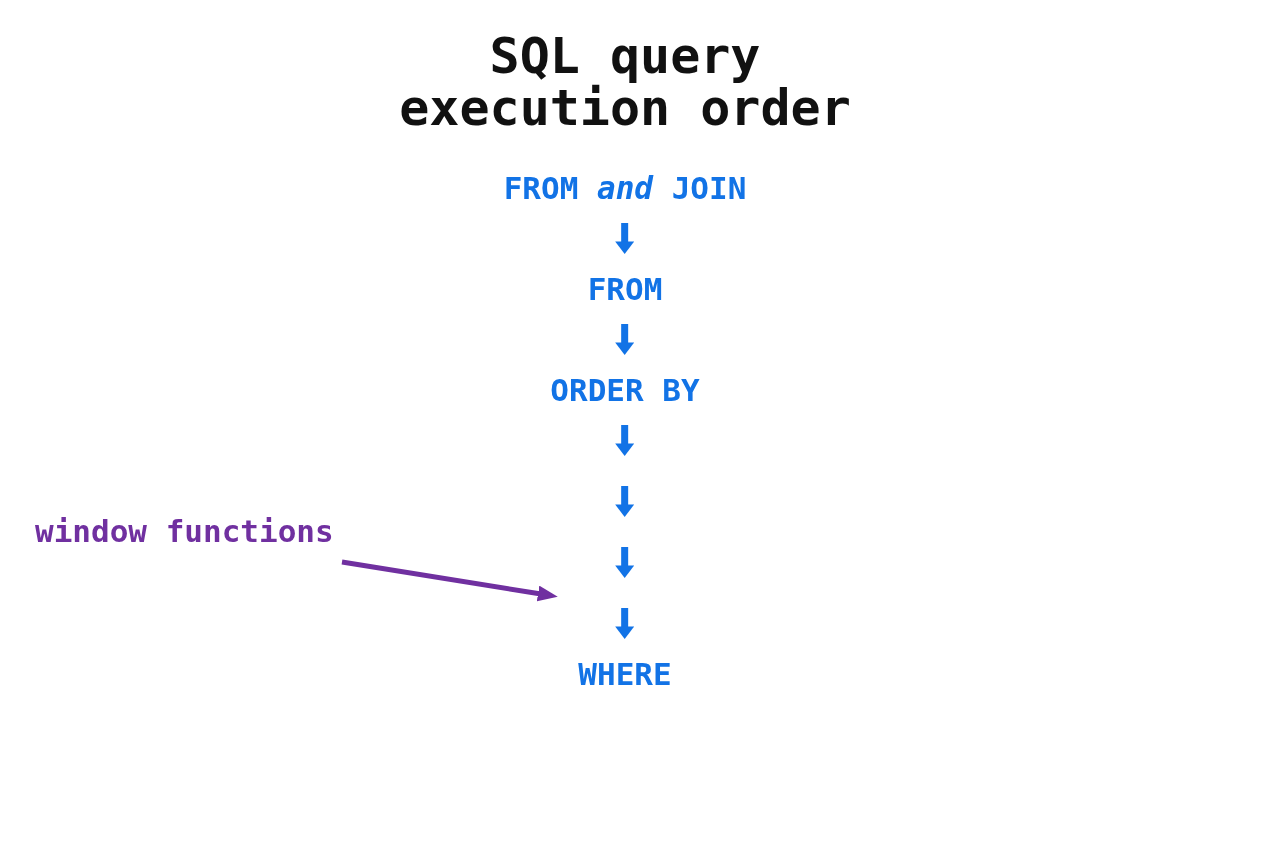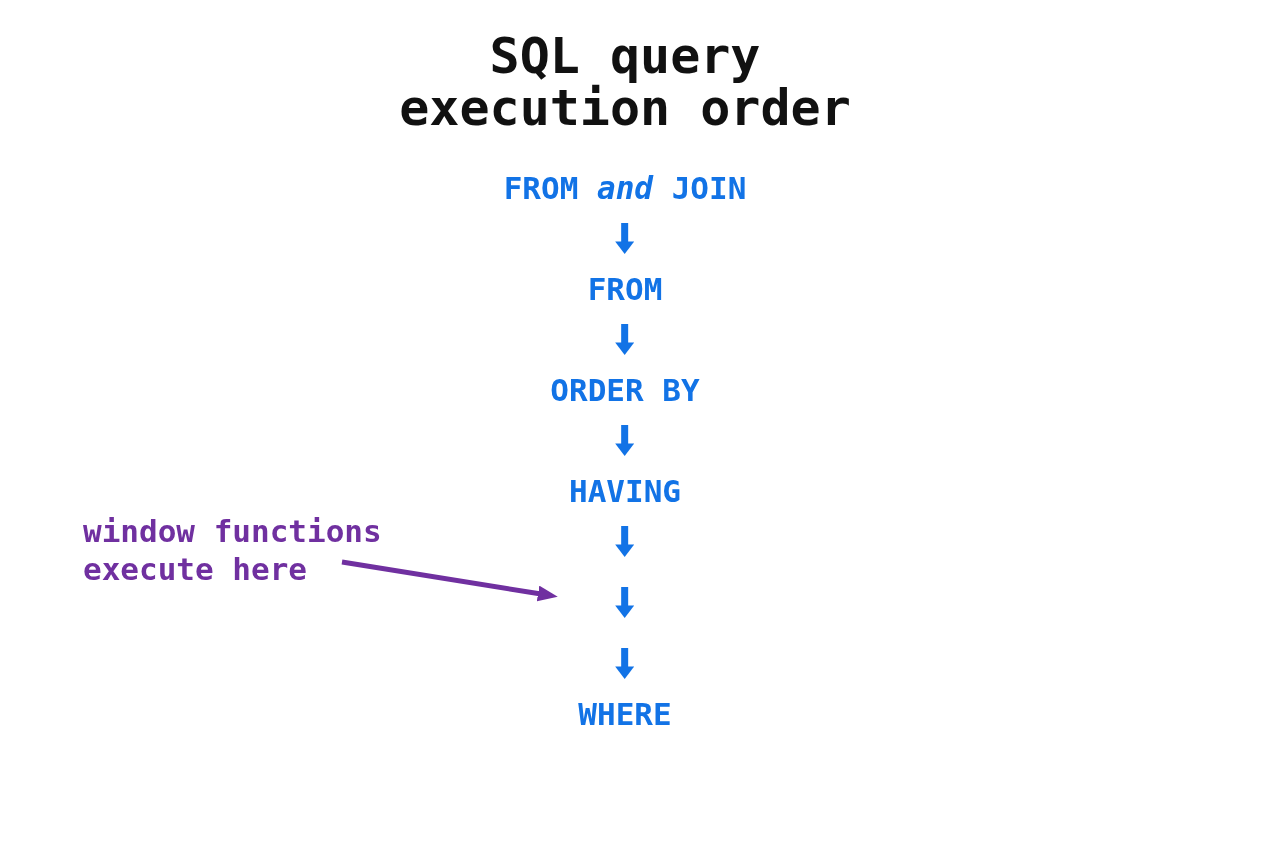--- a/index.html
+++ b/index.html
@@ -58,21 +58,20 @@
   
   .annotation {
     position: absolute;
     left: 35px;
     top: 512px;
     font-size: 31px;
     font-weight: bold;
     line-height: 38px;
     color: var(--c-annotation_text, #7030a0);
     white-space: nowrap;
-    margin-left: 48px;
   }
   .annotation-arrow {
     position: absolute;
     left: 336px;
     top: 552px;
   }
   .annotation-arrow line { stroke: var(--c-annotation_text, #7030a0); }
   .annotation-arrow .ah { fill: var(--c-annotation_text, #7030a0); }
 </style>
 </head>
@@ -100,21 +99,20 @@
         <polygon points="1.5,18.5 20.5,18.5 11,31"></polygon>
       </svg>
     </div>
   <div class="flow-node"><span>ORDER BY</span></div>
     <div class="flow-arrow-box">
       <svg class="flow-arrow" width="22" height="32" viewBox="0 0 22 32" aria-hidden="true">
         <rect x="7.5" y="0" width="7" height="19.5"></rect>
         <polygon points="1.5,18.5 20.5,18.5 11,31"></polygon>
       </svg>
     </div>
-  <div class="flow-node"><span>HAVING</span></div>
     <div class="flow-arrow-box">
       <svg class="flow-arrow" width="22" height="32" viewBox="0 0 22 32" aria-hidden="true">
         <rect x="7.5" y="0" width="7" height="19.5"></rect>
         <polygon points="1.5,18.5 20.5,18.5 11,31"></polygon>
       </svg>
     </div>
     <div class="flow-arrow-box">
       <svg class="flow-arrow" width="22" height="32" viewBox="0 0 22 32" aria-hidden="true">
         <rect x="7.5" y="0" width="7" height="19.5"></rect>
         <polygon points="1.5,18.5 20.5,18.5 11,31"></polygon>
@@ -124,21 +122,20 @@
       <svg class="flow-arrow" width="22" height="32" viewBox="0 0 22 32" aria-hidden="true">
         <rect x="7.5" y="0" width="7" height="19.5"></rect>
         <polygon points="1.5,18.5 20.5,18.5 11,31"></polygon>
       </svg>
     </div>
   <div class="flow-node"><span>WHERE</span></div>
     </div>
 
   <div class="annotation">
     <div>window functions</div>
-    <div>execute here</div>
   </div>
 
   <svg class="annotation-arrow" width="230" height="56" viewBox="0 0 230 56" aria-hidden="true">
     <defs>
       <marker id="ah-marker" markerUnits="userSpaceOnUse" markerWidth="20" markerHeight="16" refX="3" refY="8" orient="auto">
         <path class="ah" d="M0,0 L20,8 L0,16 Z"></path>
       </marker>
     </defs>
     <line x1="6" y1="10" x2="205" y2="42" stroke-width="5" marker-end="url(#ah-marker)"></line>
   </svg>

